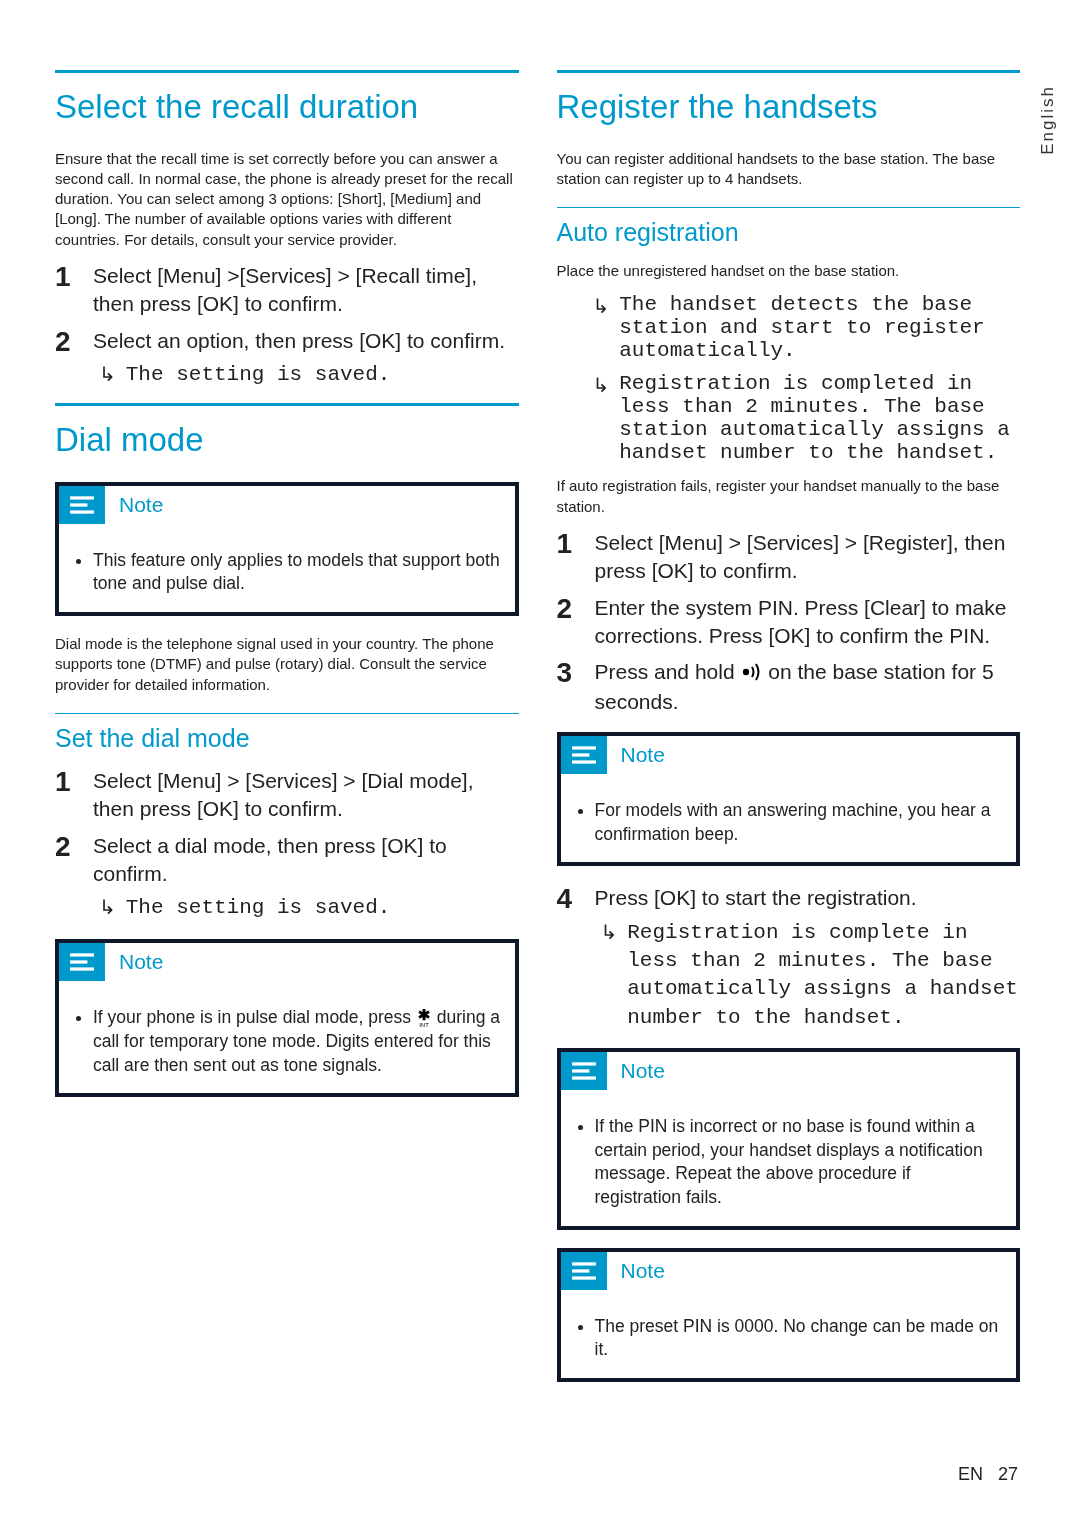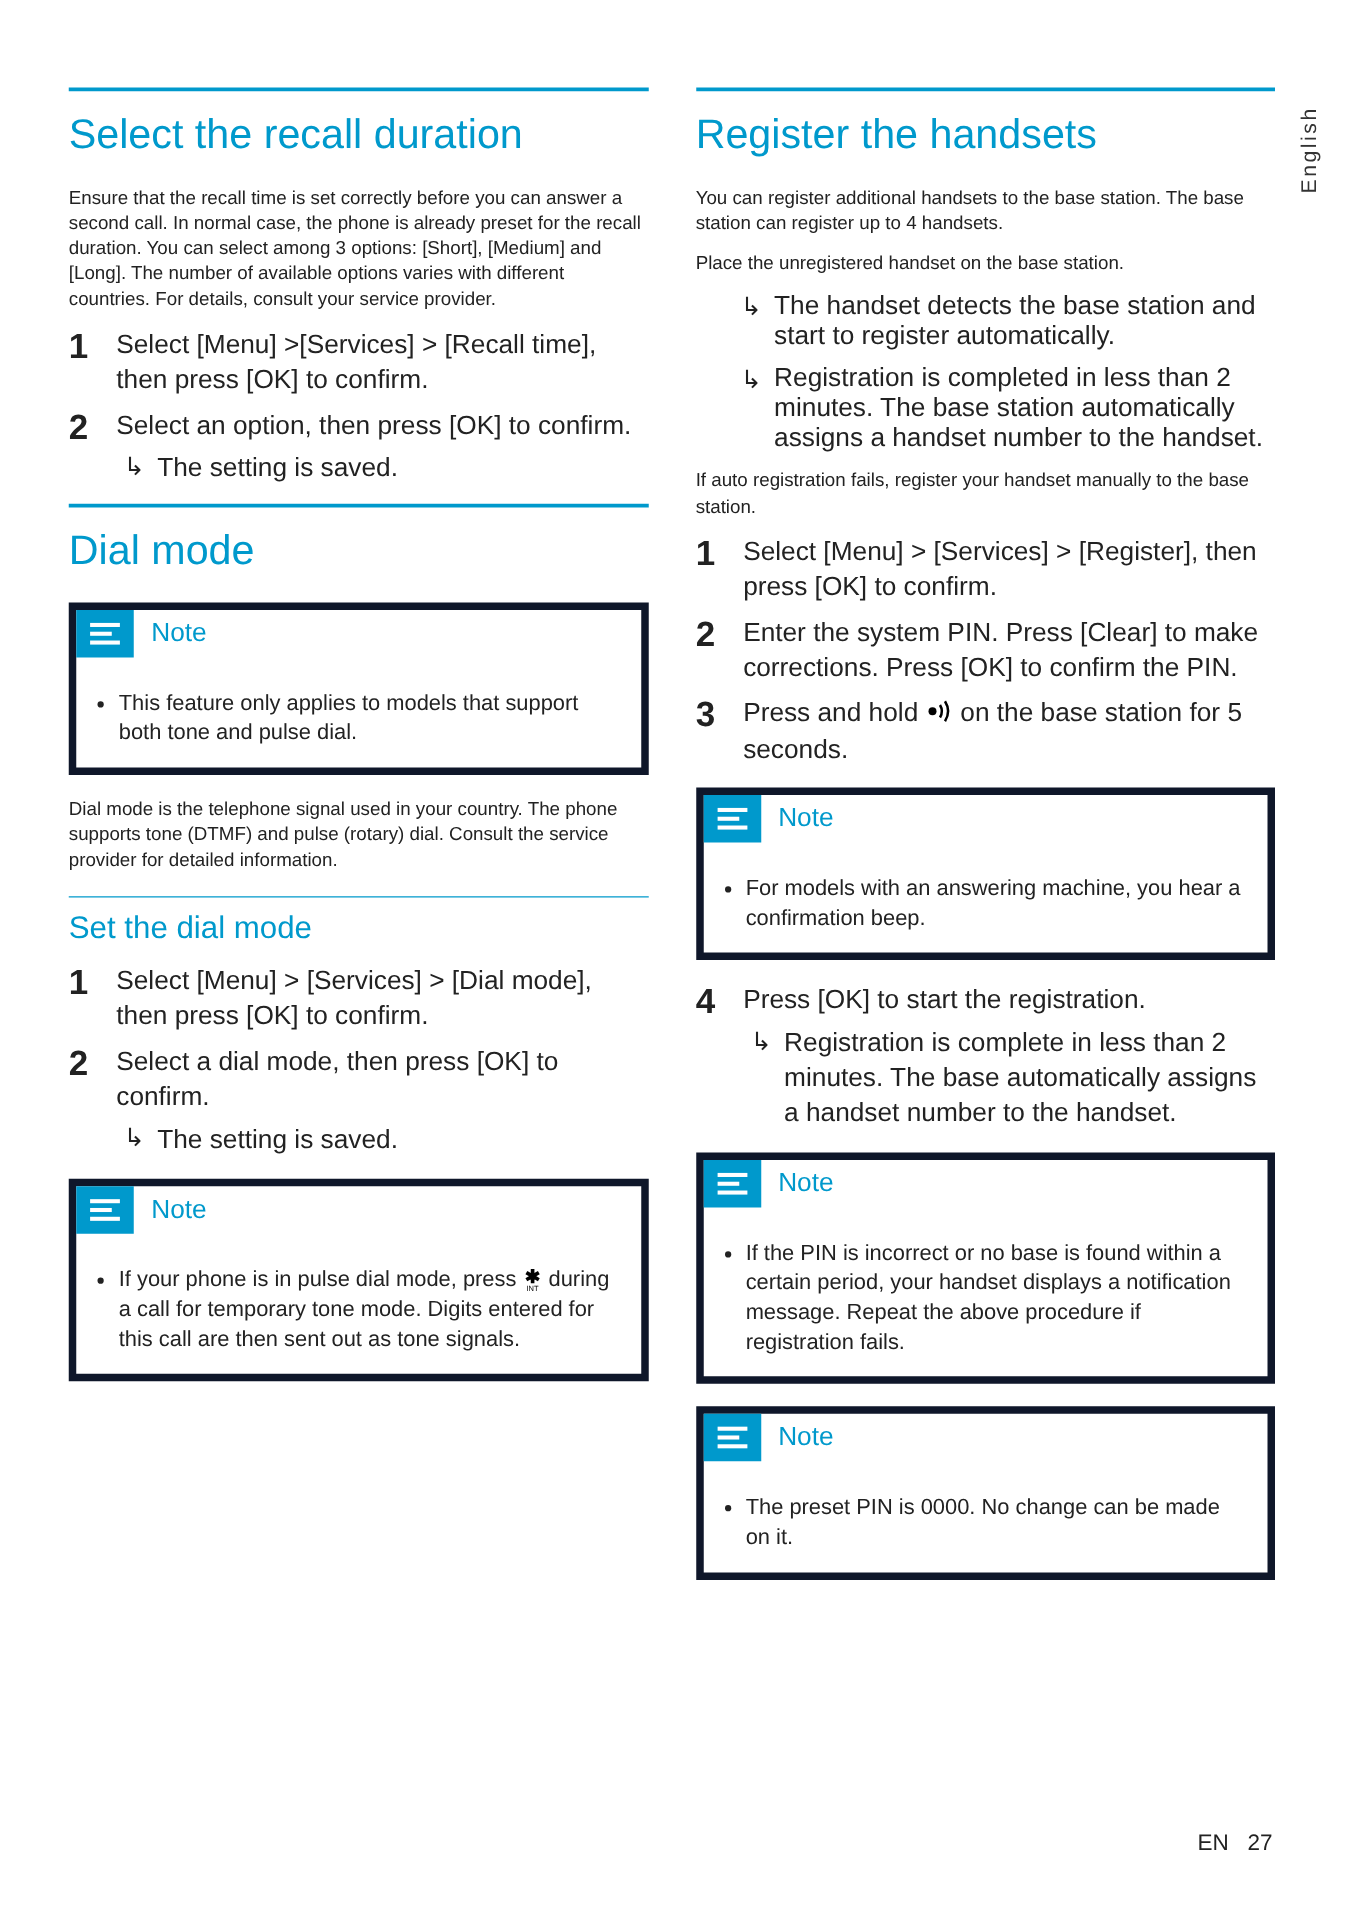--- a/index.html
+++ b/index.html
@@ -72,31 +72,32 @@
     gap: 10px;
     margin-top: 6px;
     padding-left: 6px;
   }
   .result .arrow {
     font-size: 20px;
     line-height: 1.3;
   }
   .result .rt {
     flex: 1;
+    font-family: Liberation Mono, monospace;
   }
   .result-block {
     padding-left: 24px;
     margin-bottom: 12px;
   }
   .result-block .result {
     padding-left: 12px;
     margin-bottom: 10px;
   }
   .note-box {
-    border: 6px solid #0f172a;
+    border: 4px solid #0f172a;
     margin: 16px 0 18px 0;
   }
   .note-head {
     display: flex;
     align-items: center;
     color: #0099cc;
     font-size: 21px;
     padding: 0;
   }
   .note-icon {
@@ -233,20 +234,21 @@
       </div>
     </div>
 
   </div>
 
   <div class="col">
 
     <h2 class="section">Register the handsets</h2>
     <p class="body">You can register additional handsets to the base station. The base station can register up to 4 handsets.</p>
 
+    <h3 class="sub">Auto registration</h3>
     <p class="body">Place the unregistered handset on the base station.</p>
 
     <div class="result-block">
       <div class="result">
         <span class="arrow">↳</span>
         <span class="rt" style="font-size:21px">The handset detects the base station and start to register automatically.</span>
       </div>
       <div class="result">
         <span class="arrow">↳</span>
         <span class="rt" style="font-size:21px">Registration is completed in less than 2 minutes. The base station automatically assigns a handset number to the handset.</span>

